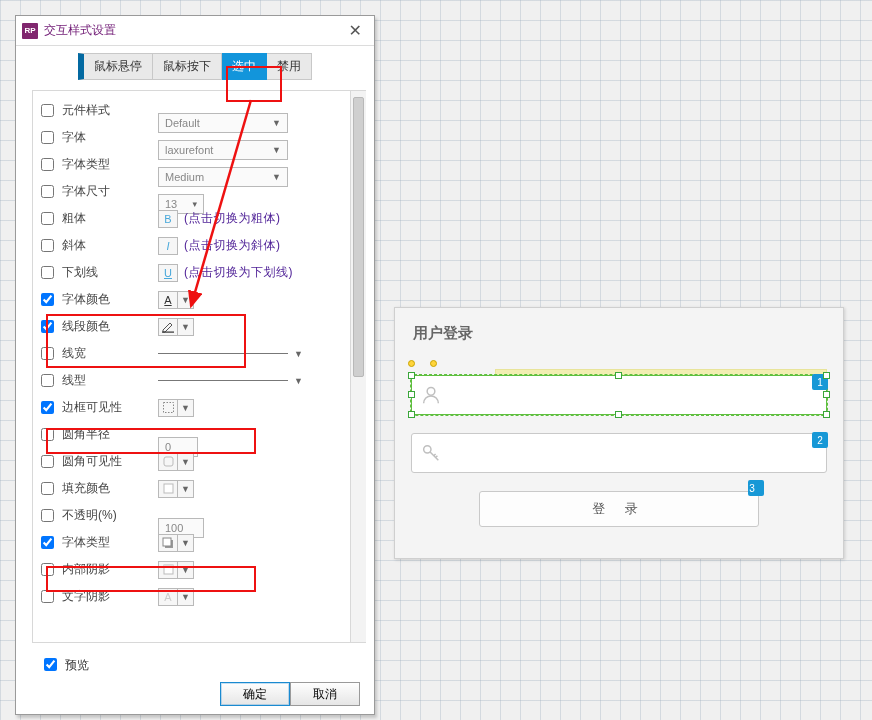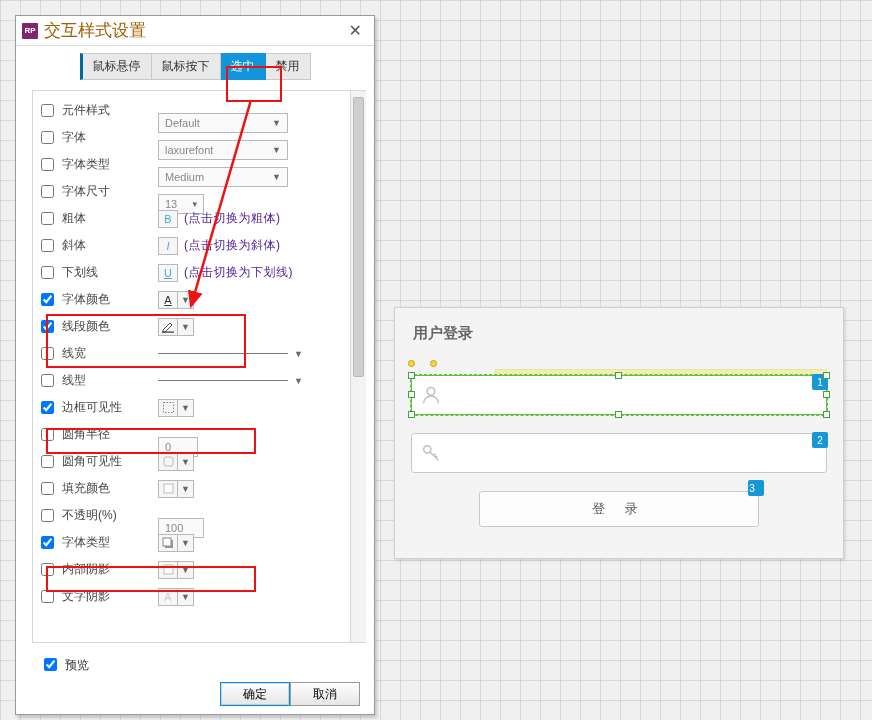--- a/index.html
+++ b/index.html
@@ -29,29 +29,29 @@
   .titlebar {
     height: 30px; display: flex; align-items: center;
     border-bottom: 1px solid #dcdcdc;
     padding: 0 6px 0 6px;
   }
   .app-icon {
     width: 16px; height: 16px; background:#80266e;
     display:flex;align-items:center;justify-content:center;
     color:#fff;font-size:8px;font-weight:bold;border-radius:1px;
   }
-  .title { font-size:17px; margin-left:6px; color:#a16207; }
+  .title { font-size:12px; margin-left:6px; color:#701a75; }
   .close { margin-left:auto; font-size:16px; color:#555; padding:0 6px; cursor:pointer; }
 
   .tabbar { height:40px; display:flex; align-items:center; justify-content:center; gap:0; }
   .tab {
     font-size:12px; padding:4px 10px; background:#e9e9e9; border:1px solid #c8c8c8;
     border-left:none; cursor:pointer; color:#333;
   }
-  .tab:first-child { border-left:3px solid #0369a1; }
+  .tab:first-child { border-left:6px solid #0369a1; }
   .tab.active { background:#1295db; color:#fff; border-color:#1295db; }
 
   .scroll {
     flex:1; position:relative; margin:4px 8px 4px 16px;
     border:1px solid #d8d8d8; border-right:none;
     display:flex;
   }
   .list { flex:1; padding:6px 4px 6px 6px; overflow:hidden; }
   .scrollbar {
     width:16px; border-left:1px solid #d8d8d8;

